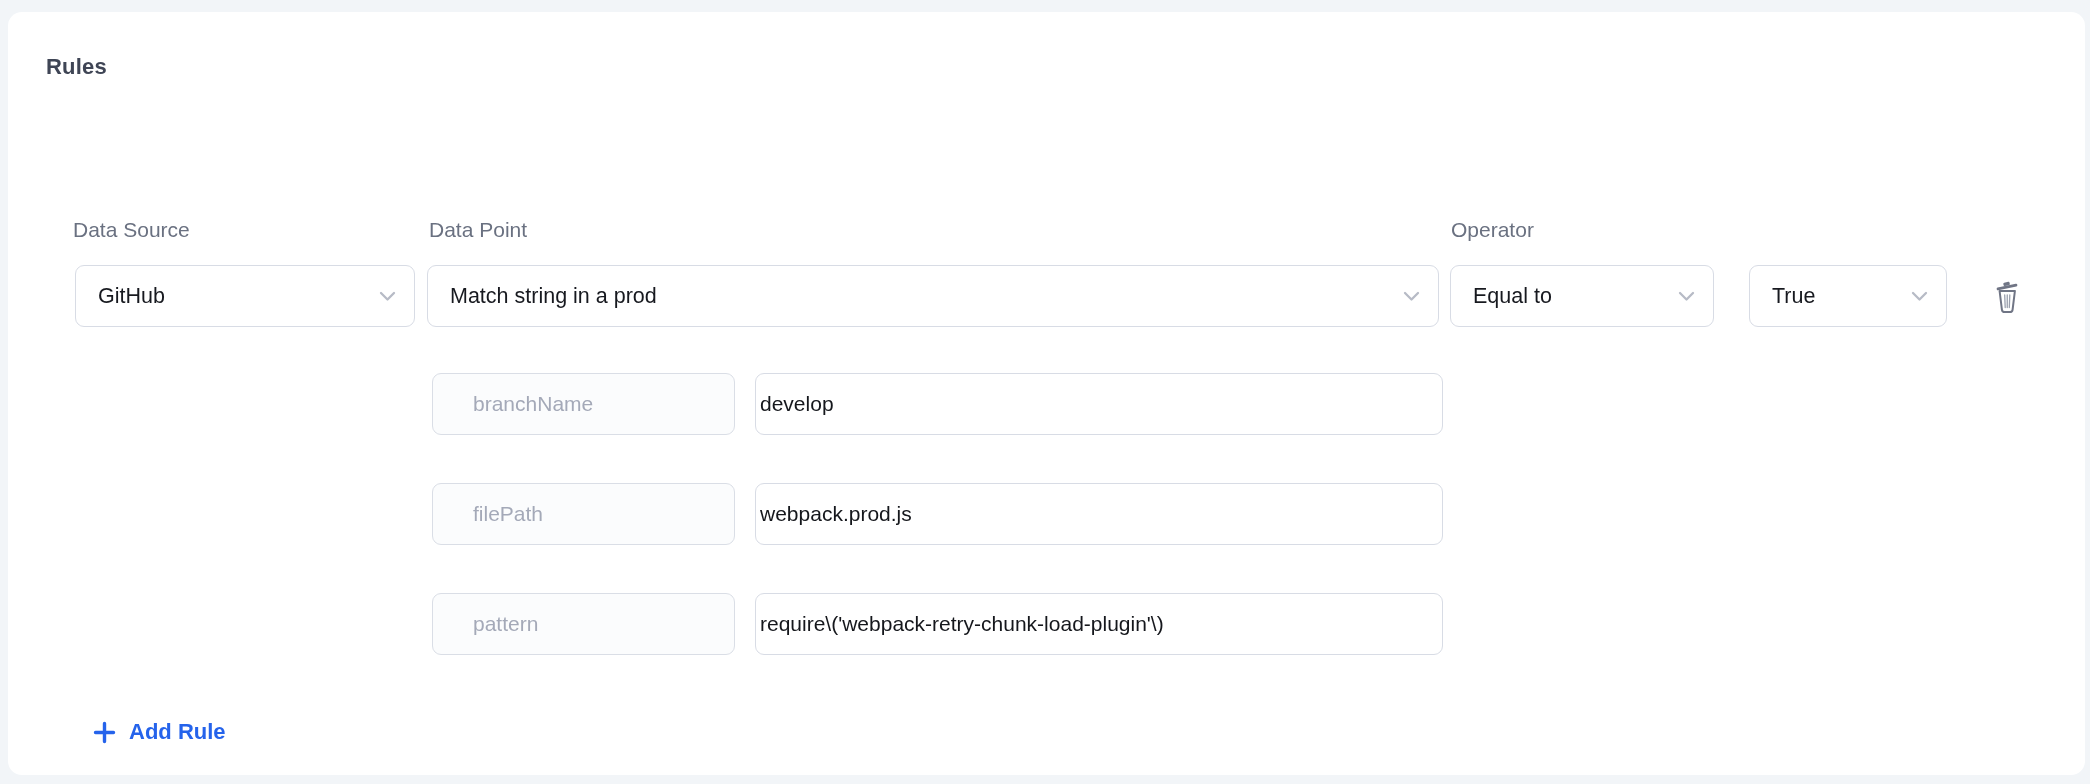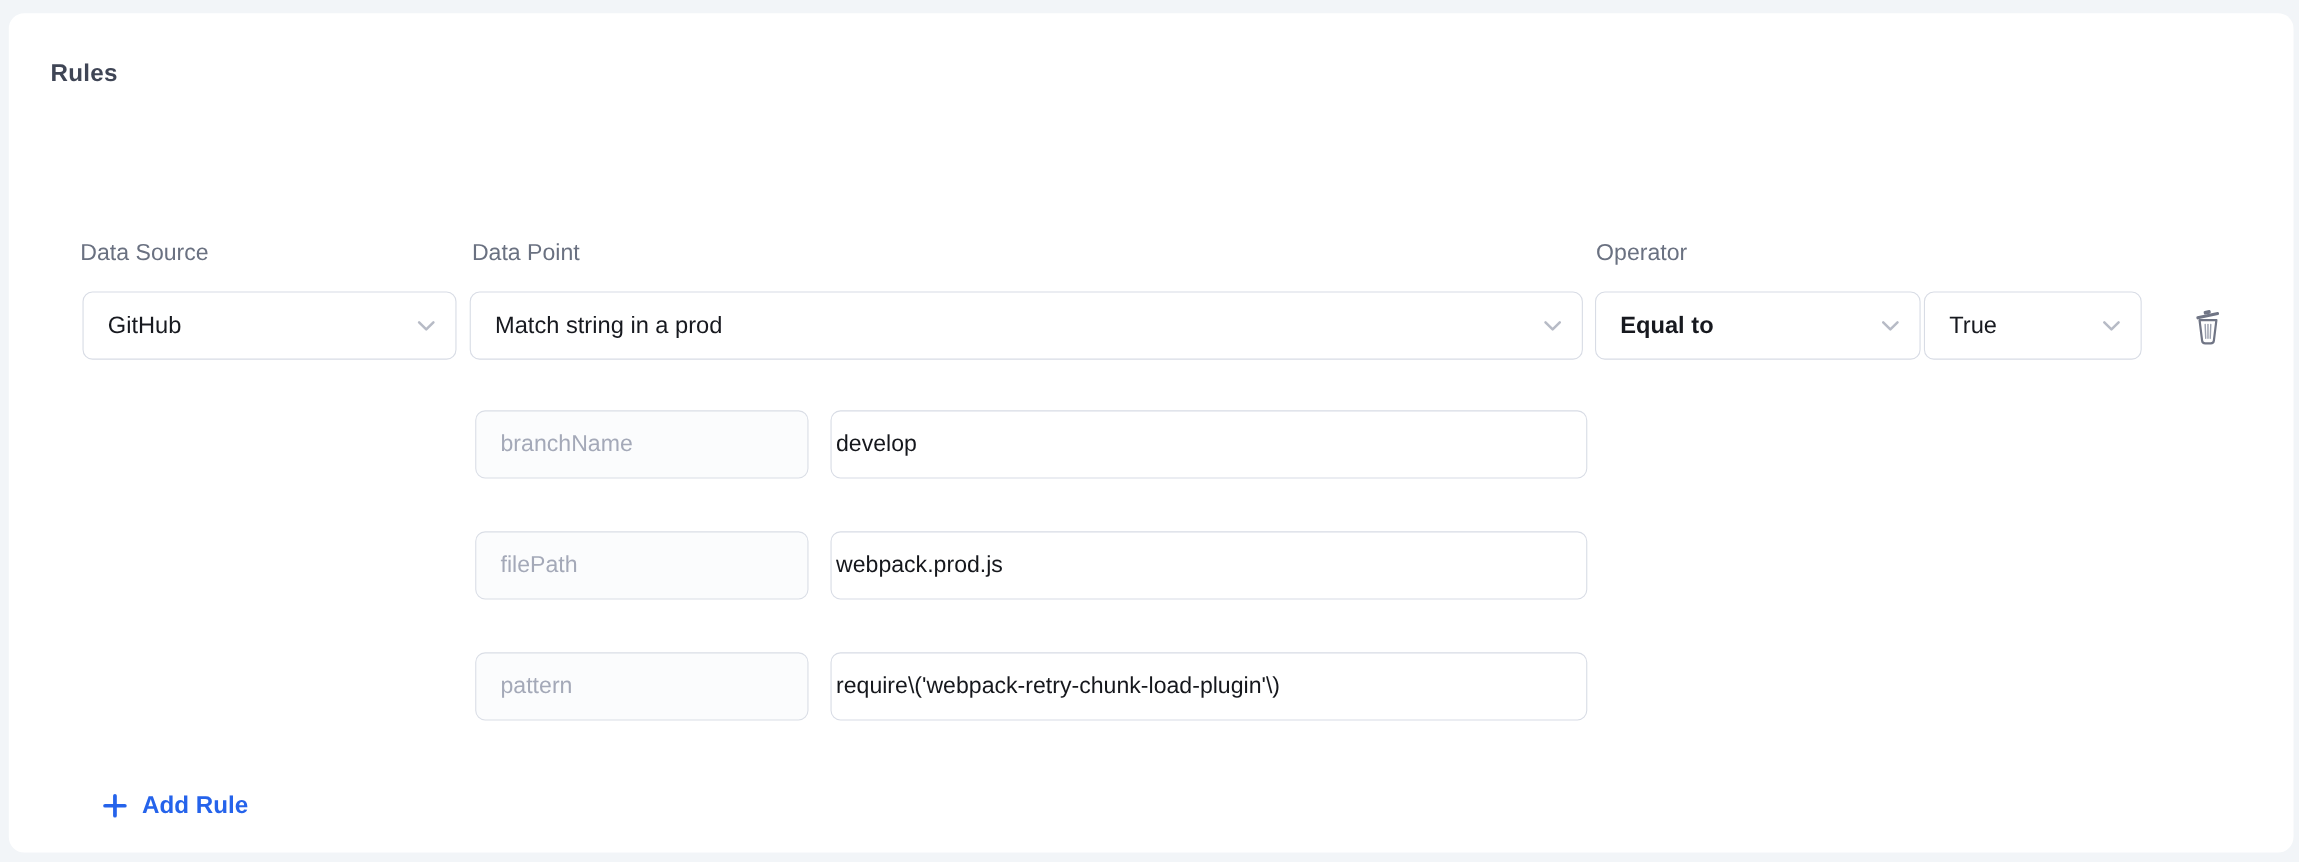--- a/index.html
+++ b/index.html
@@ -39,36 +39,36 @@
   .select {
     top:253px; height:62px; box-sizing:border-box;
     border:1px solid #d8dce5; border-radius:9px; background:#fff;
     display:flex; align-items:center; justify-content:space-between;
     padding:0 18px 0 22px; cursor:pointer;
   }
   .select .val { font-size:21.5px; color:#17191f; white-space:nowrap; }
   .chev { display:flex; align-items:center; }
   #sel-ds  { left:67px;   width:340px;  }
   #sel-dp  { left:419px;  width:1012px; }
-  #sel-op  { left:1442px; width:296px;font-weight:bold;  }
+  #sel-op  { left:1442px; width:264px;  }
   #sel-val { left:1741px; width:198px;  }
 
   .trash-btn {
     left:1972px; top:260px; width:54px; height:52px;
     display:flex; align-items:center; justify-content:center;
     background:none; border:none; cursor:pointer; padding:0;
   }
 
   .key-input, .val-input {
     height:62px; box-sizing:border-box; border-radius:9px;
     font-family:inherit; outline:none;
   }
   .key-input {
     left:424px; width:303px; background:#fbfcfd; border:1px solid #dadee6;
-    color:#a4a9b8; font-size:21px; padding:0 22px;
+    color:#a4a9b8; font-size:21px; padding:0 40px;
   }
   .val-input {
     left:747px; width:688px; background:#ffffff; border:1px solid #d8dce5;
     color:#15171c; font-size:21px; padding:0 4px;
   }
   .r1 { top:361px; }
   .r2 { top:471px; }
   .r3 { top:581px; }
 
   .add-rule {

